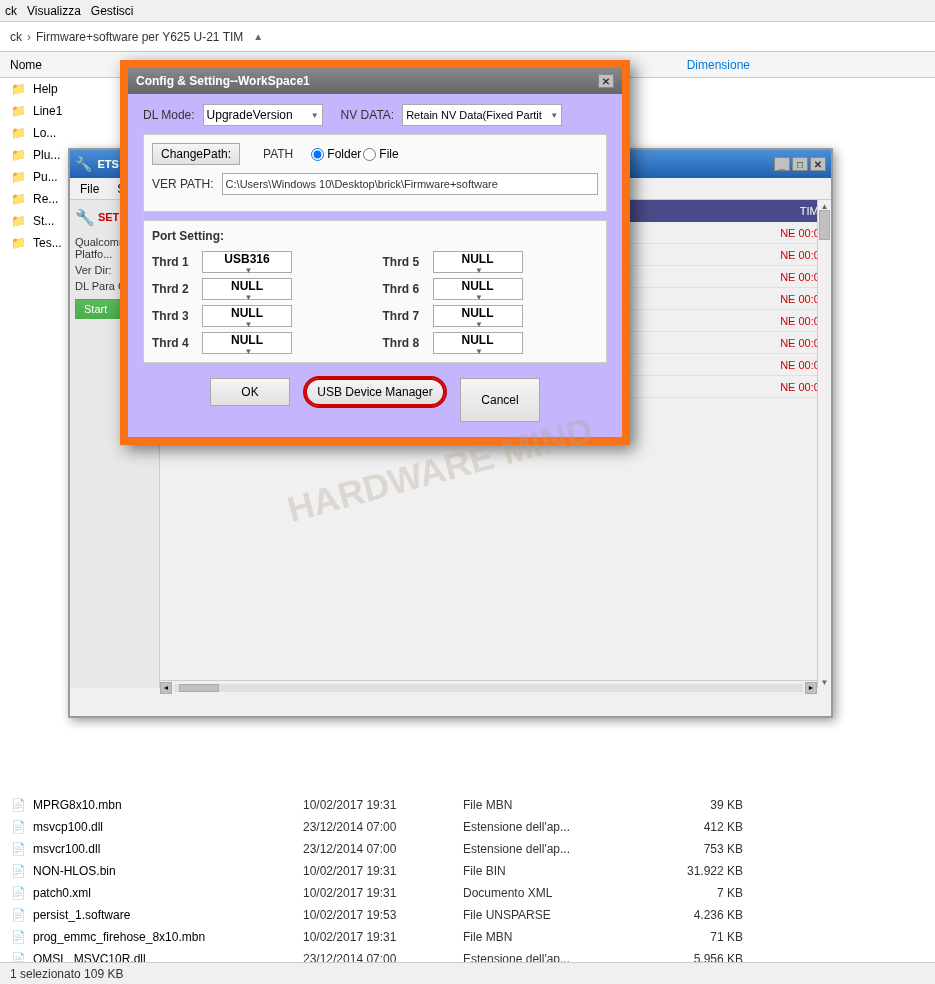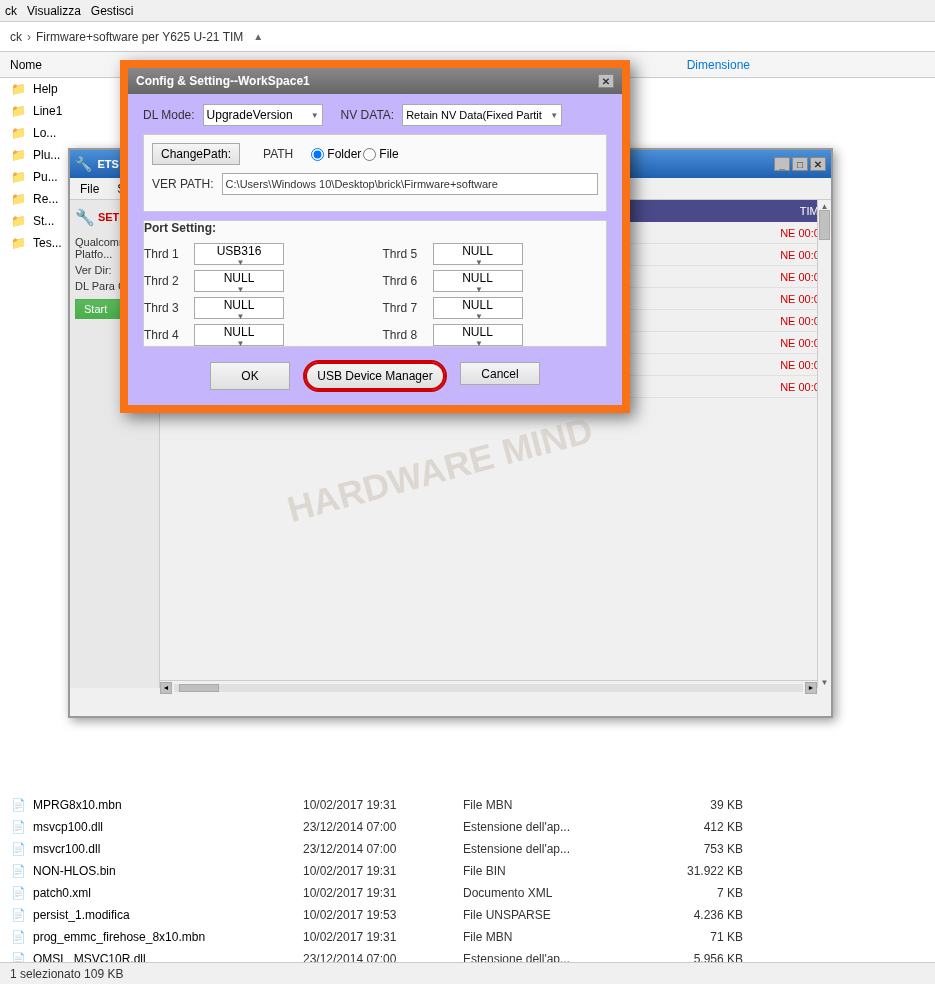--- a/index.html
+++ b/index.html
@@ -330,20 +330,21 @@
       background: #fff;
       border: 1px solid #aaa;
       font-size: 11px;
       padding: 0 3px;
       color: #333;
     }
 
     
     .port-section {
       border: 1px solid #ccc;
+      padding: 8px;
       margin-bottom: 10px;
       background: #fafafa;
     }
 
     .port-section-title {
       font-size: 12px;
       font-weight: bold;
       margin-bottom: 8px;
       color: #333;
     }
@@ -351,20 +352,21 @@
     .port-grid {
       display: grid;
       grid-template-columns: 1fr 1fr;
       gap: 5px 15px;
     }
 
     .port-entry {
       display: flex;
       align-items: center;
       gap: 5px;
+      font-weight: bold;
     }
 
     .port-entry-label {
       font-size: 12px;
       color: #333;
       width: 45px;
     }
 
     .port-entry-select {
       height: 22px;
@@ -418,21 +420,21 @@
     .btn-usb-highlight {
       position: absolute;
       top: -4px; left: -4px; right: -4px; bottom: -4px;
       border: 2px solid #cc0000;
       border-radius: 18px;
       pointer-events: none;
     }
 
     .btn-cancel {
       width: 80px;
-      height: 23px;
+      height: 44px;
       background: linear-gradient(to bottom, #f5f5f5, #e0e0e0);
       border: 1px solid #aaa;
       font-size: 12px;
       cursor: pointer;
       display: flex;
       align-items: center;
       justify-content: center;
     }
 
     
@@ -570,21 +572,21 @@
     </div>
     <div class="fe-file-row">
       <span class="fe-icon file-icon">📄</span>
       <span class="fe-file-name">patch0.xml</span>
       <span class="fe-file-date">10/02/2017 19:31</span>
       <span class="fe-file-type">Documento XML</span>
       <span class="fe-file-size">7 KB</span>
     </div>
     <div class="fe-file-row">
       <span class="fe-icon file-icon">📄</span>
-      <span class="fe-file-name">persist_1.modifica</span>
+      <span class="fe-file-name">persist_1.software</span>
       <span class="fe-file-date">10/02/2017 19:53</span>
       <span class="fe-file-type">File UNSPARSE</span>
       <span class="fe-file-size">4.236 KB</span>
     </div>
     <div class="fe-file-row">
       <span class="fe-icon file-icon">📄</span>
       <span class="fe-file-name">prog_emmc_firehose_8x10.mbn</span>
       <span class="fe-file-date">10/02/2017 19:31</span>
       <span class="fe-file-type">File MBN</span>
       <span class="fe-file-size">71 KB</span>

